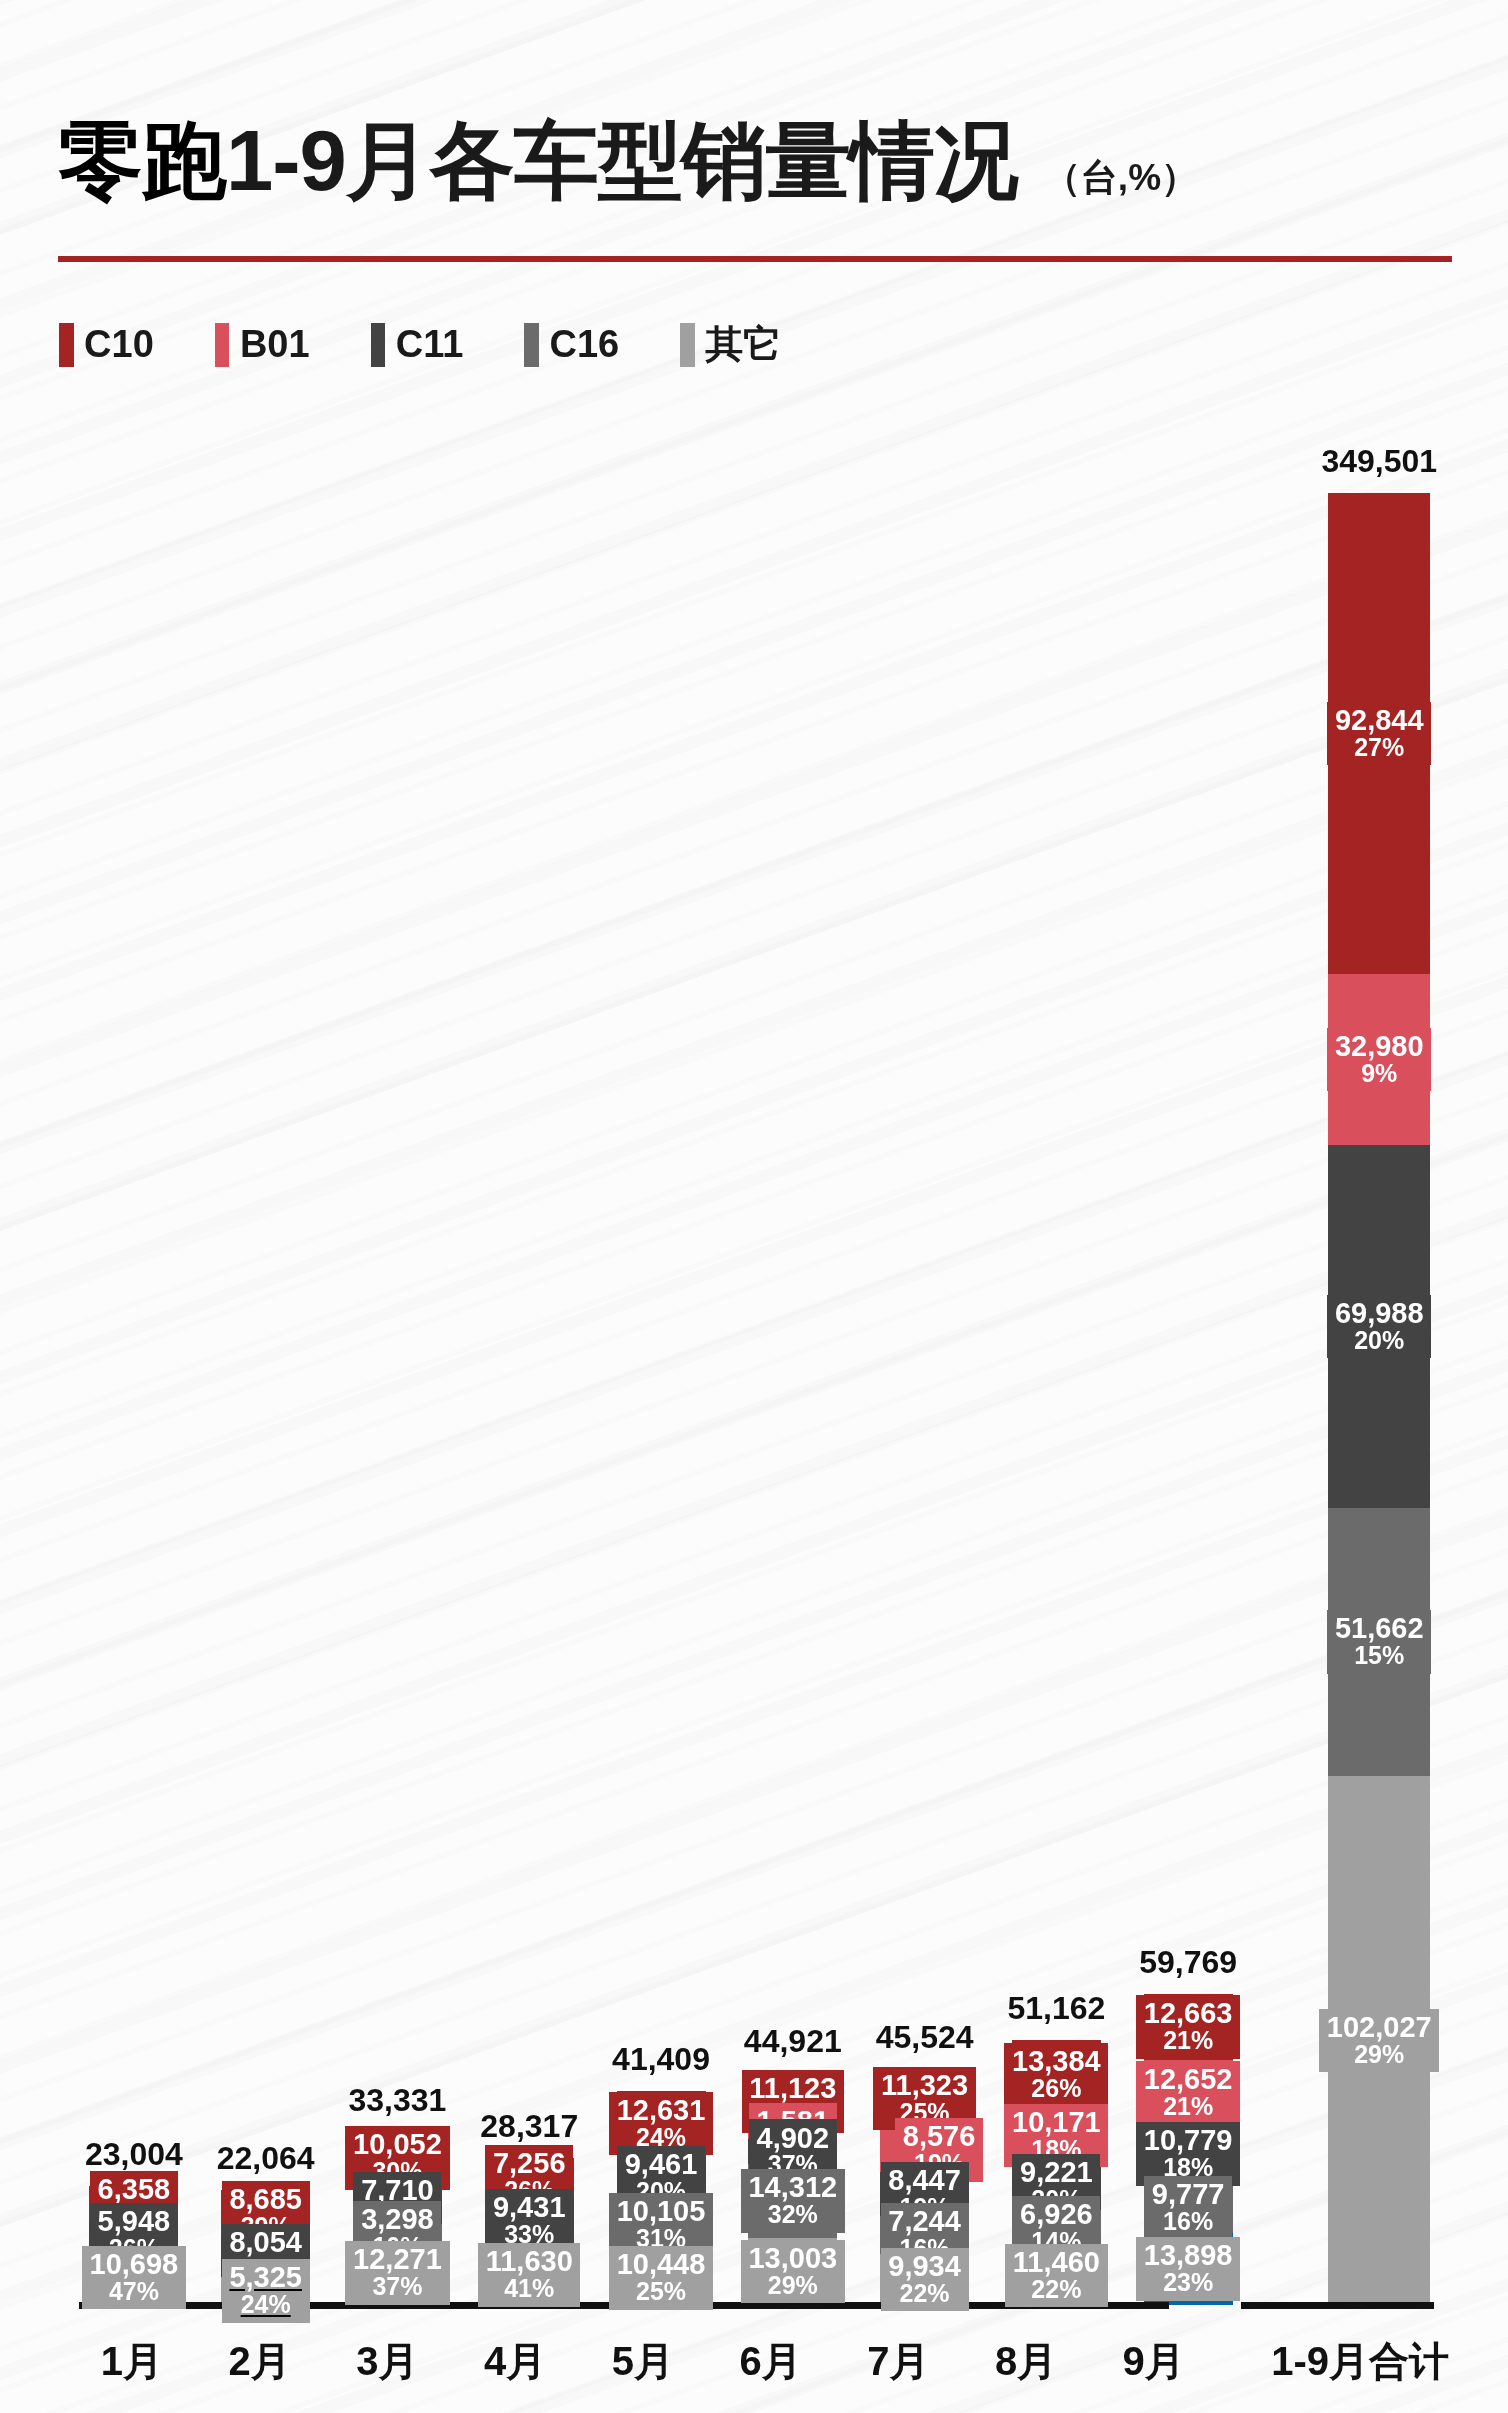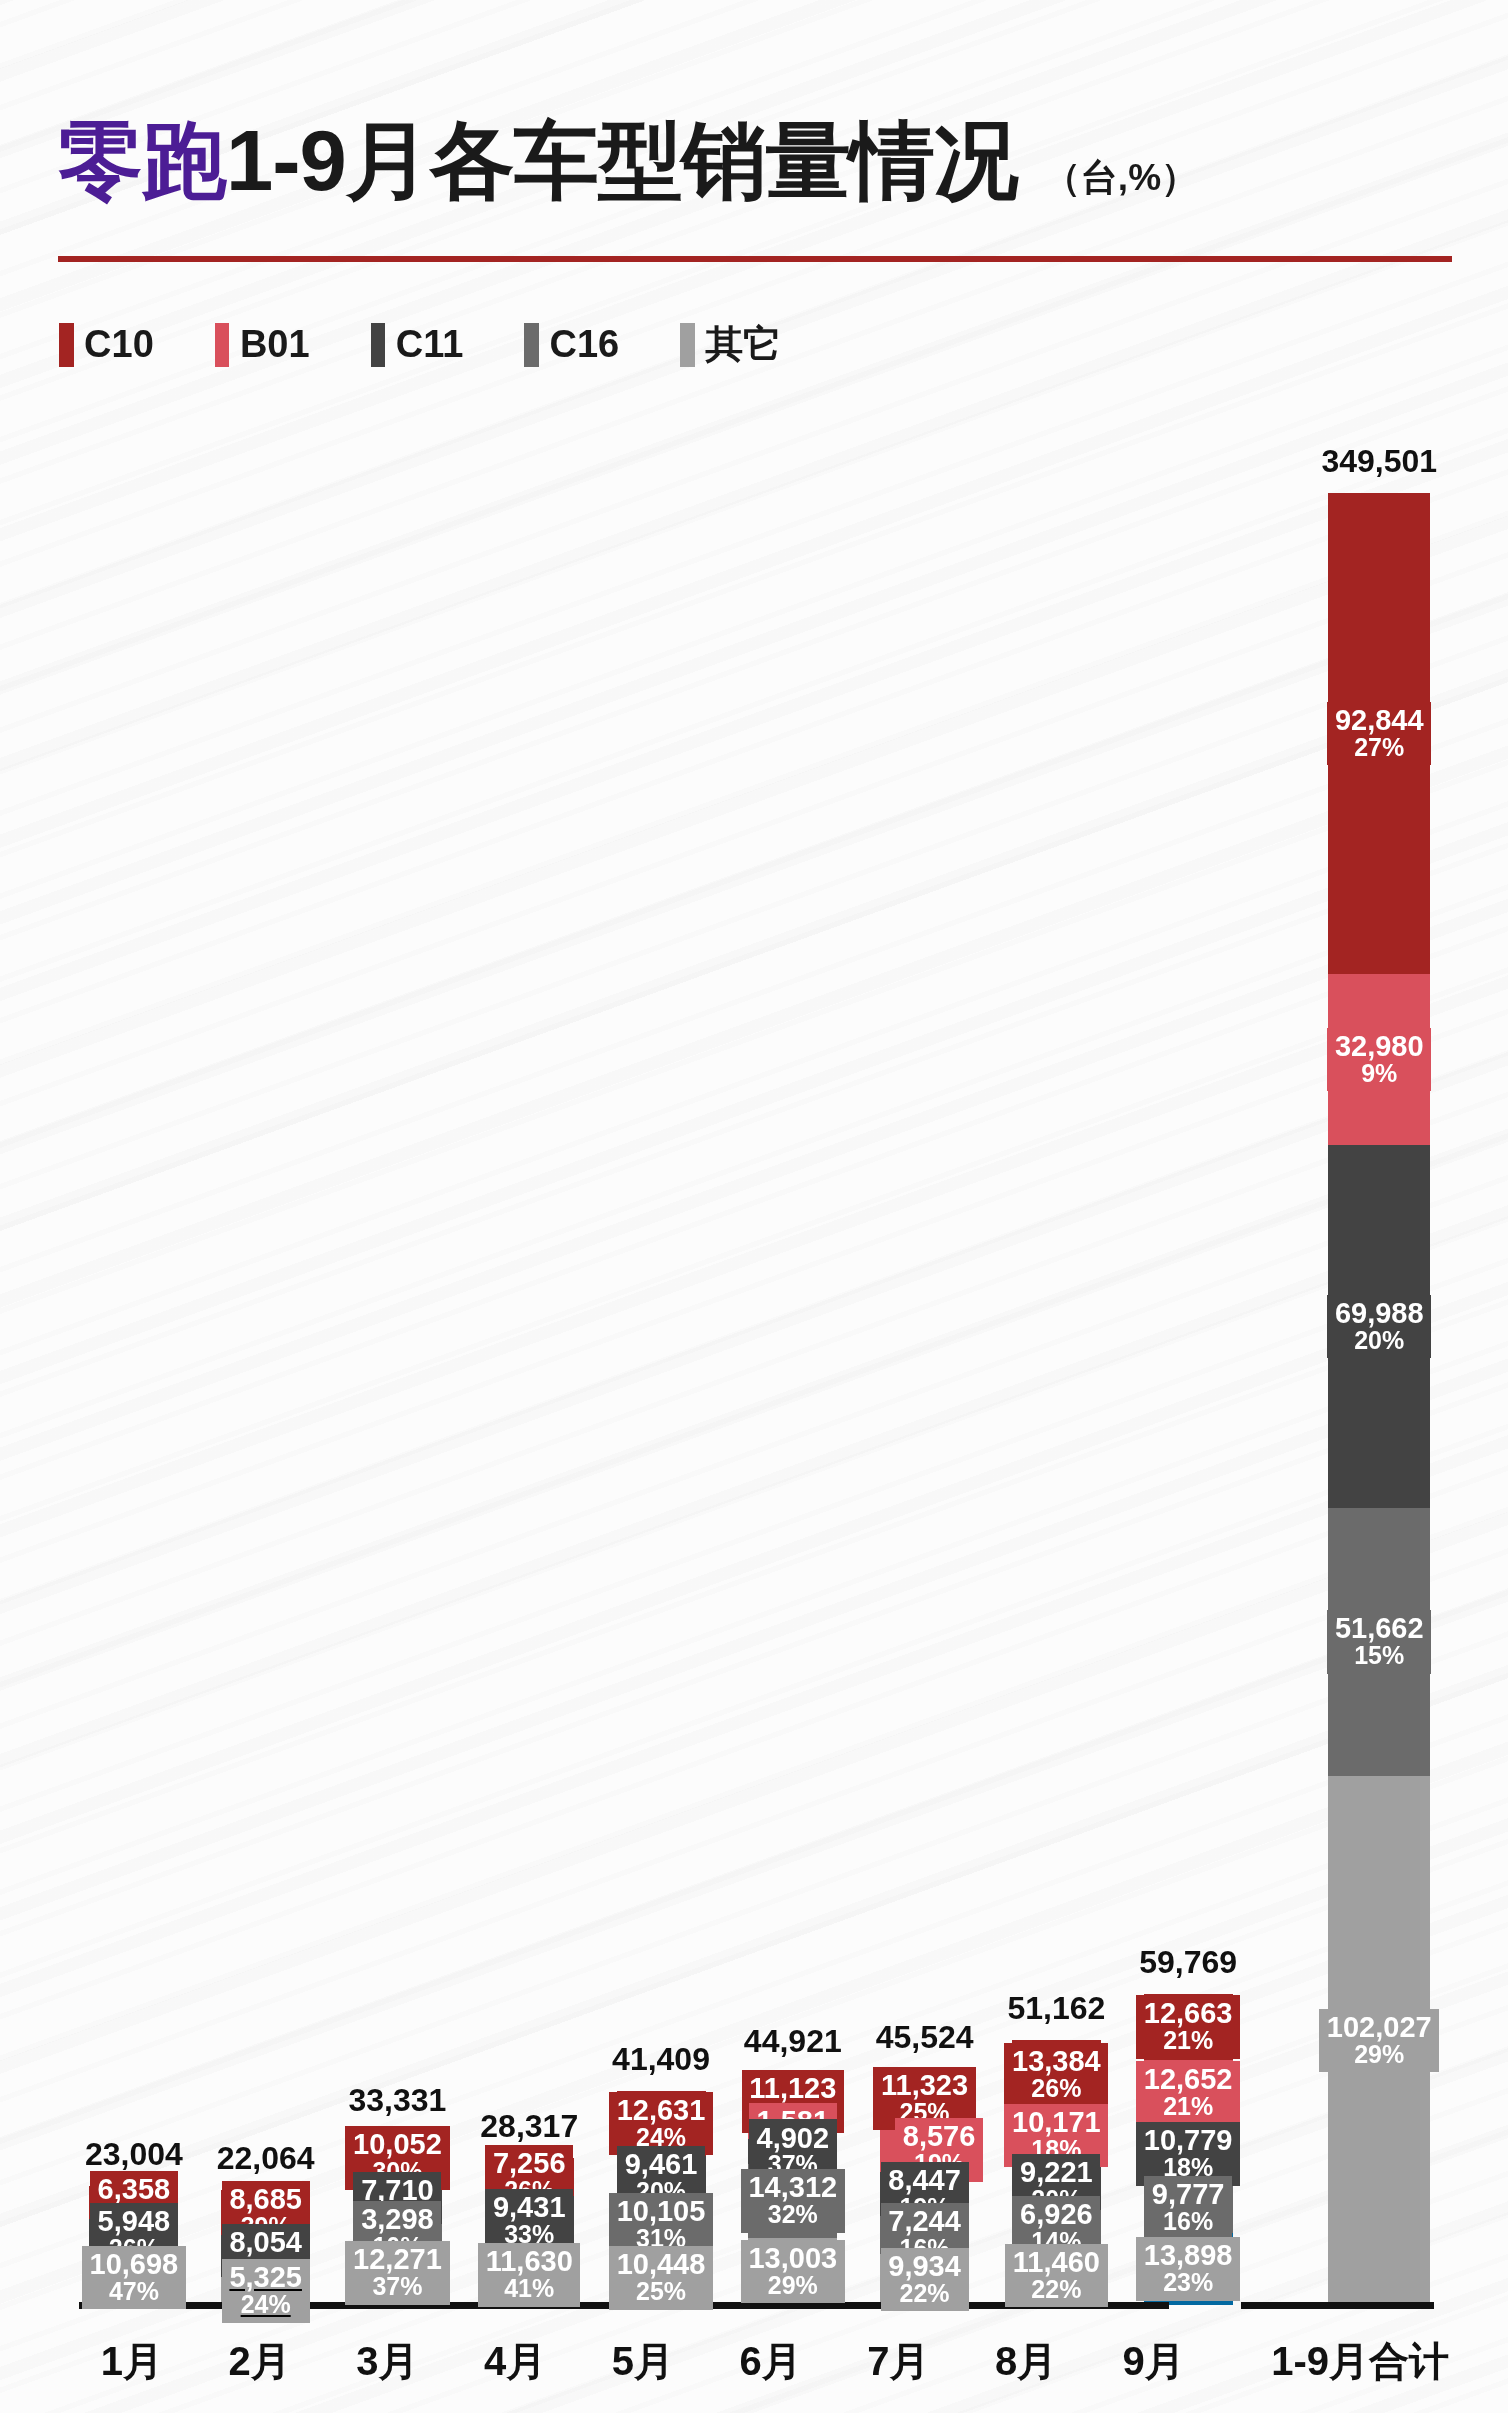--- a/index.html
+++ b/index.html
@@ -21,21 +21,21 @@
     z-index: 0;
   }
 
   
   .header { position: absolute; left: 58px; top: 116px; width: 1400px; z-index: 3; }
   .title-row { display: flex; align-items: baseline; }
   .title-main {
     font-size: 85px; font-weight: 700; letter-spacing: -1px;
     color: #1a1a1a; line-height: 1.05; white-space: nowrap;
   }
-  .title-brand { color: #4c1d95; }
+  .title-brand { color: #000000; }
   .title-unit {
     font-size: 37px; font-weight: 700; color: #1a1a1a;
     margin-left: 26px; white-space: nowrap;
   }
   .rule { position: absolute; left: 58px; top: 256px; width: 1394px; height: 6.3px; background: #A32422; z-index: 3; }
 
   
   .legend { position: absolute; left: 59px; top: 319px; display: flex; align-items: center; z-index: 3; }
   .legend-item { display: flex; align-items: center; margin-right: 61px; }
   .legend-swatch { width: 14.5px; height: 44px; margin-right: 10.6px; flex: none; }

